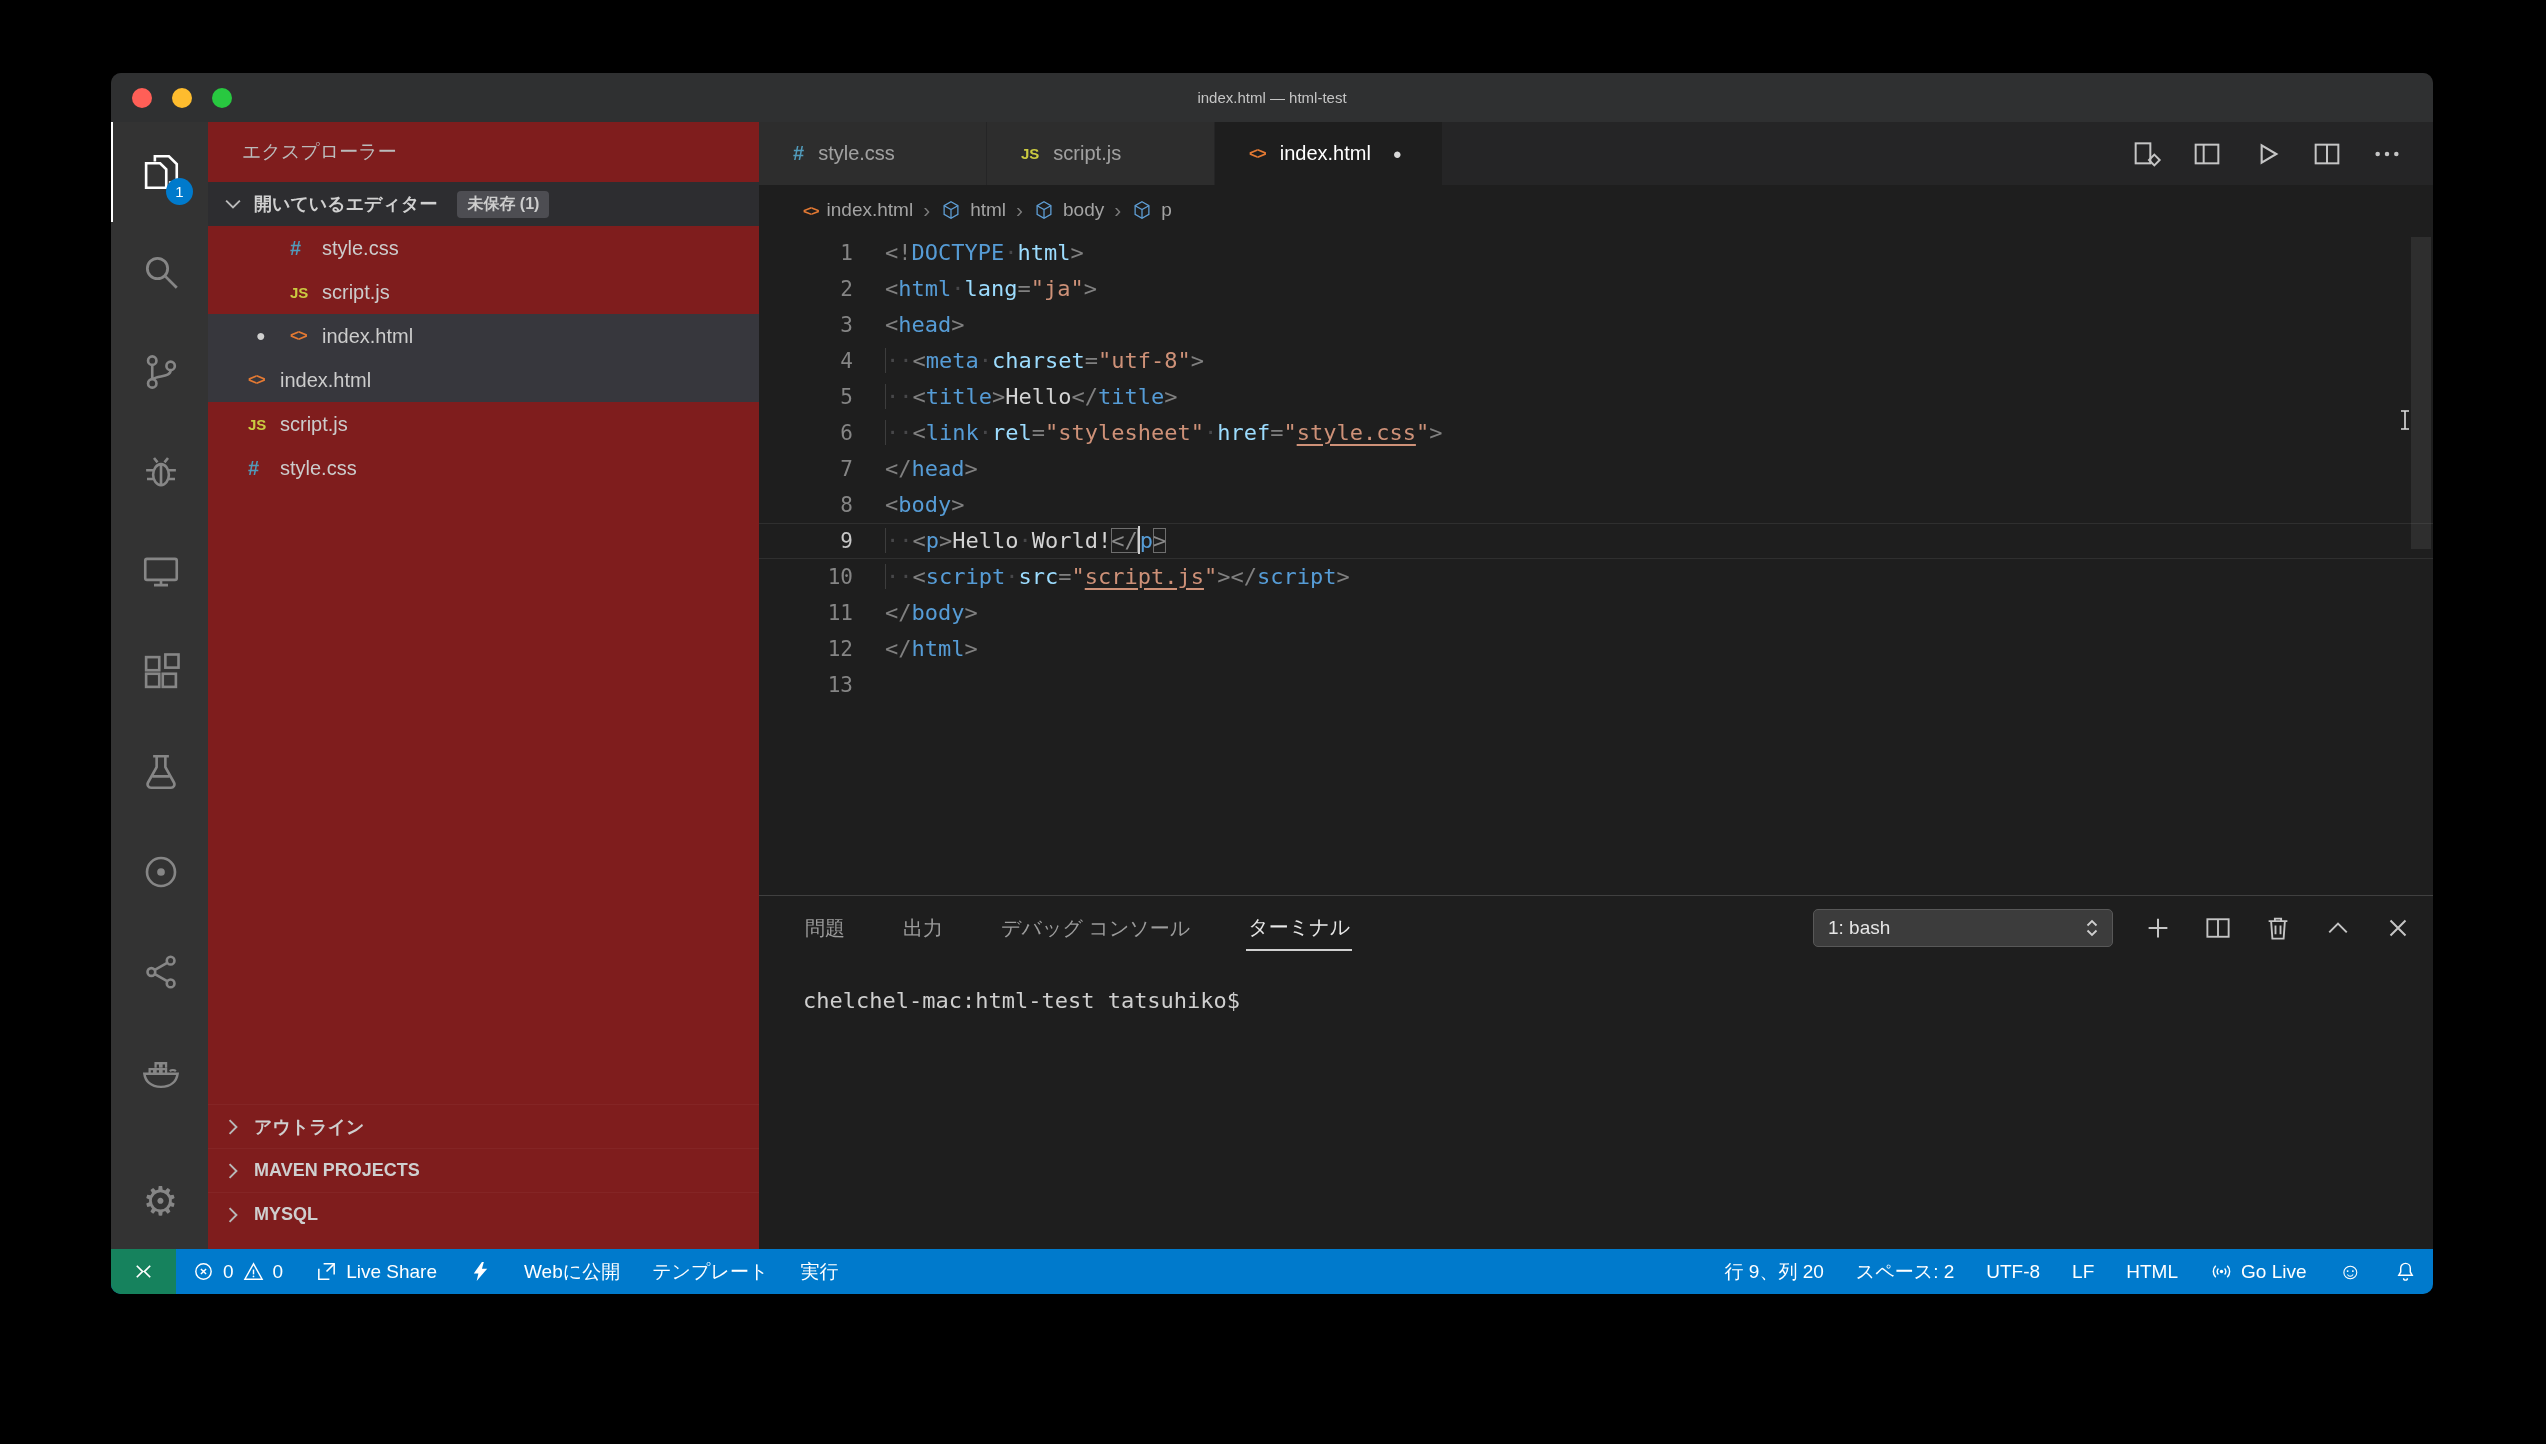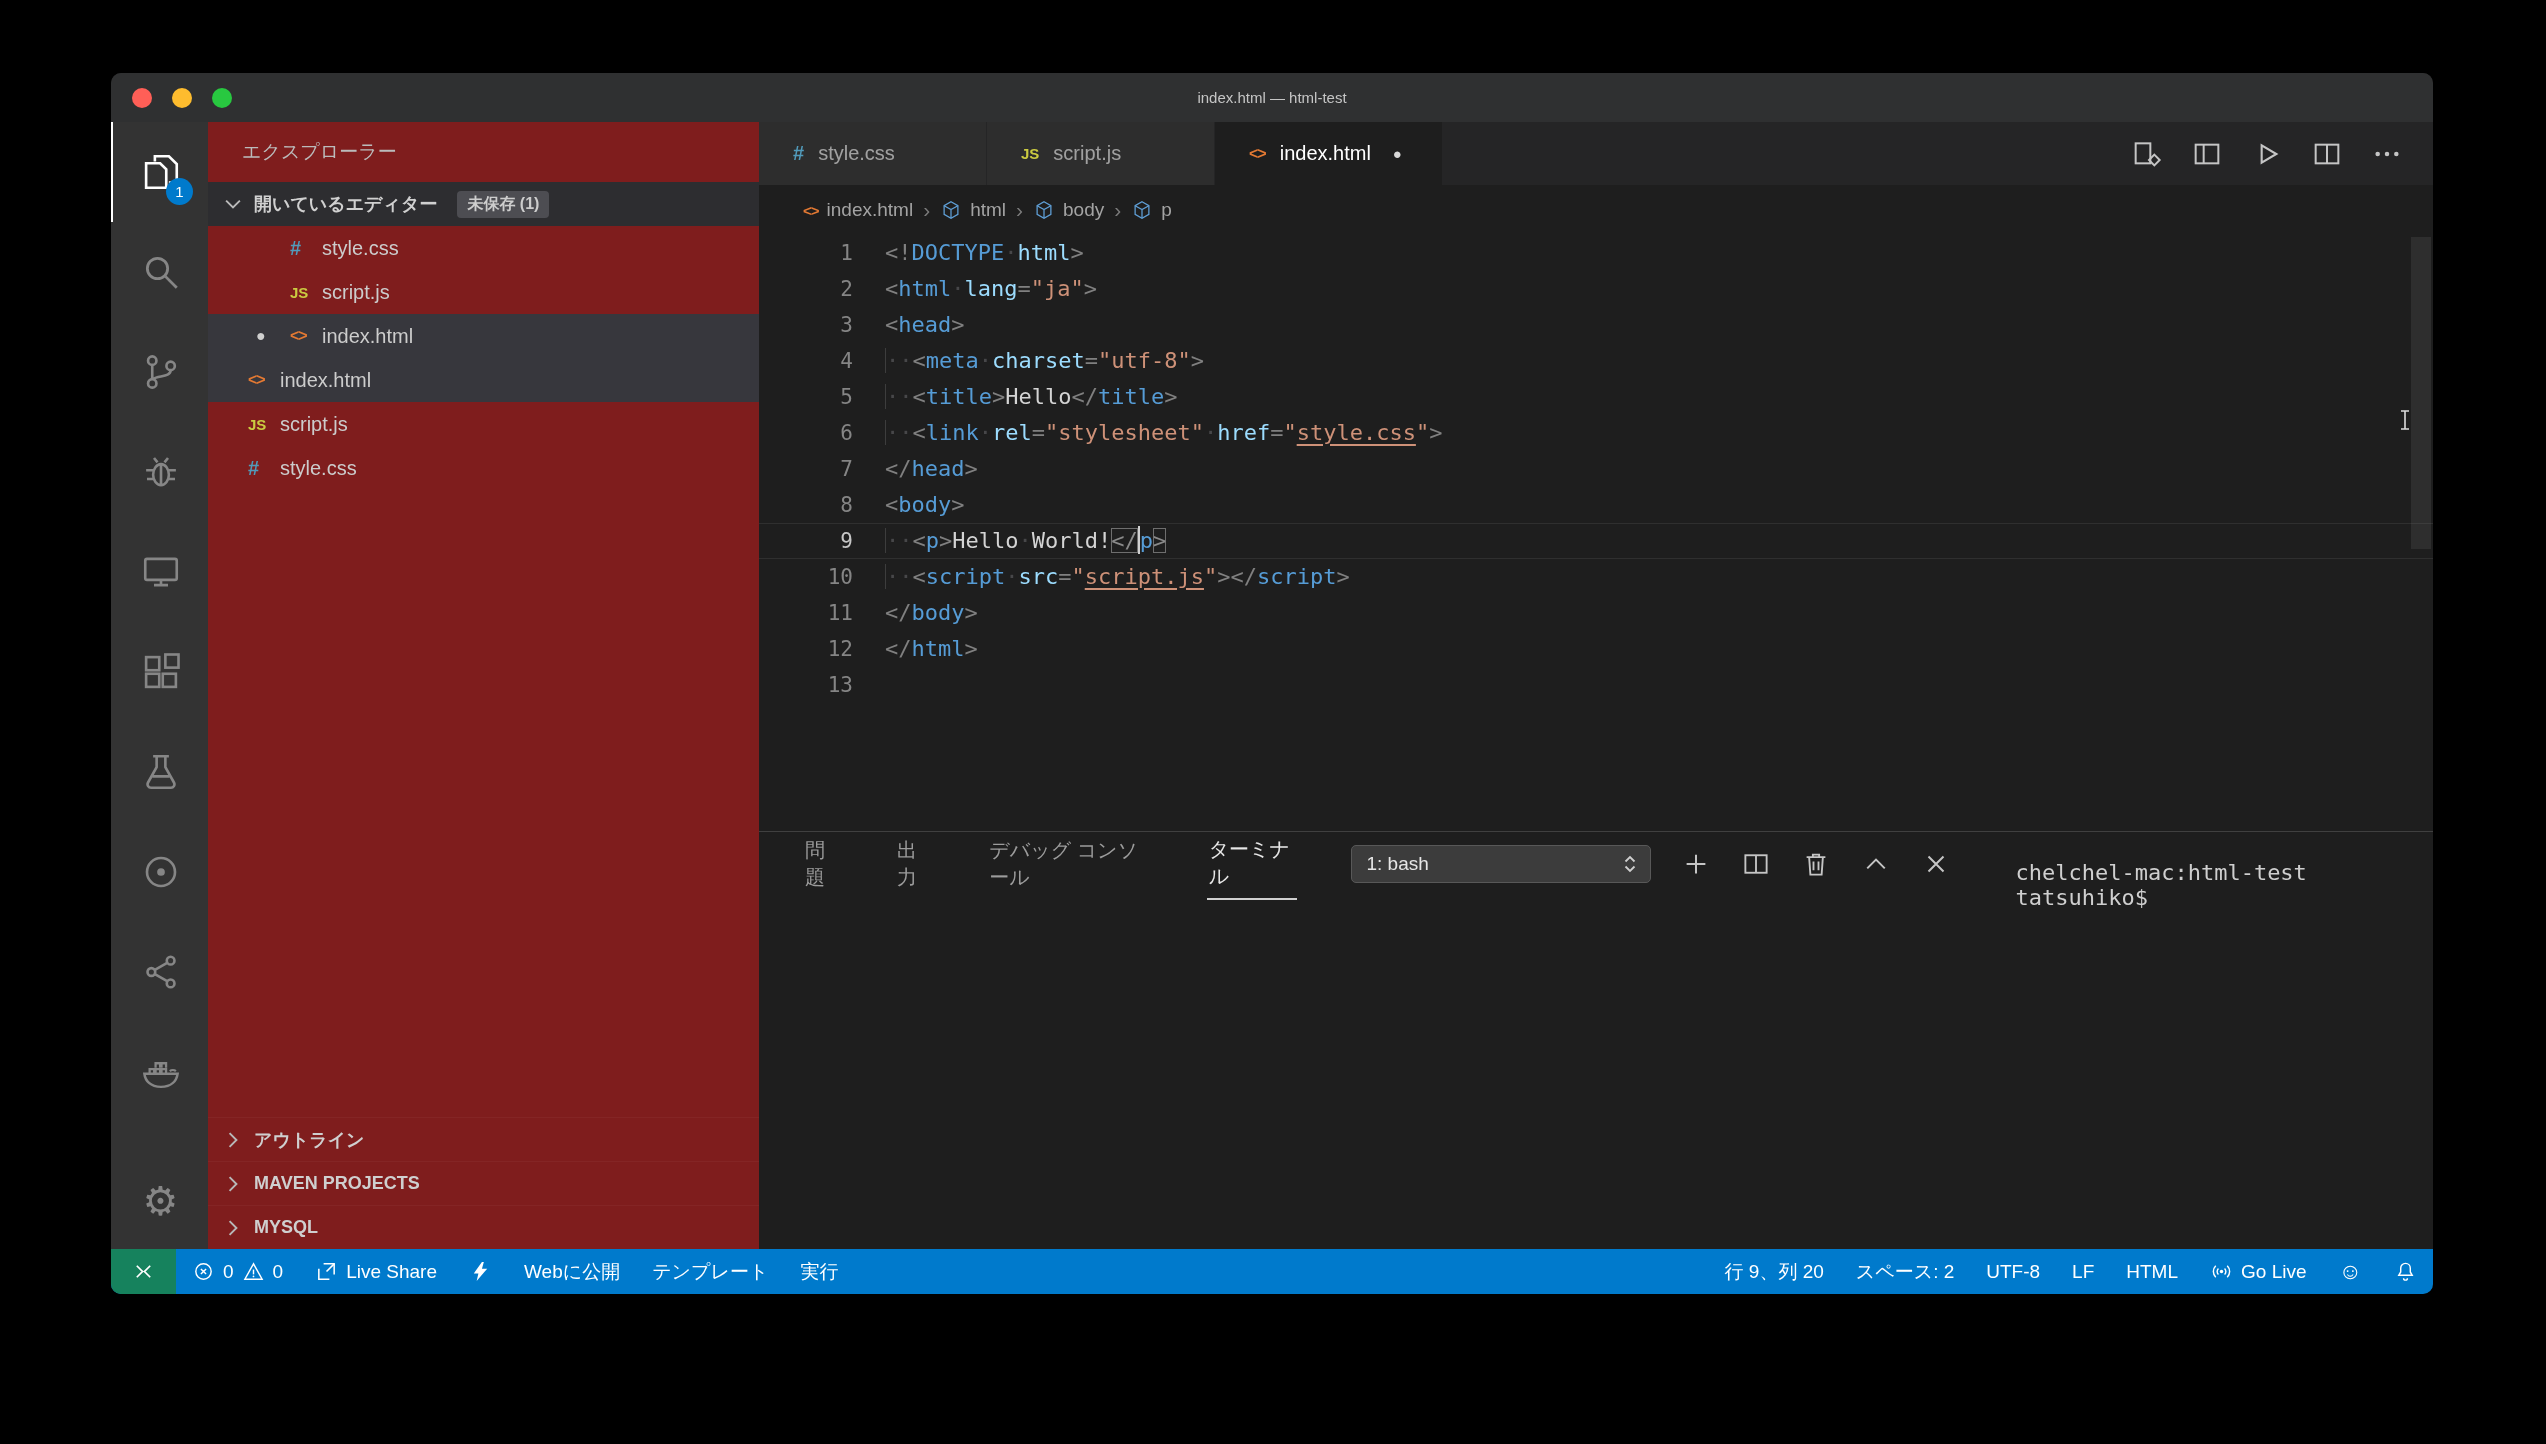--- a/index.html
+++ b/index.html
@@ -44,21 +44,21 @@
   .chev { width: 22px; height: 22px; color: #b8b8b8; flex: 0 0 auto; }
   .sb-row { height: 44px; display: flex; align-items: center; font-size: 20px; color: #cccccc; }
   .sb-row.selected { background: #37373d; }
   .sb-row.oe { padding-left: 48px; }
   .sb-row.file { padding-left: 40px; }
   .dot-slot { width: 34px; font-size: 16px; color: #cfcfcf; }
   .fi { width: 32px; font-weight: 700; flex: 0 0 auto; }
   .fi-css { color: #519aba; font-size: 20px; }
   .fi-js { color: #cbcb41; font-size: 15px; }
   .fi-html { color: #e37933; font-size: 16px; letter-spacing: -1px; }
-  .sb-bottom { position: absolute; left: 0; right: 0; bottom: 0; }
+  .sb-bottom { position: absolute; left: 0; right: 0; bottom: 13px; }
   .sb-bottom-row { height: 44px; display: flex; align-items: center; gap: 10px; padding-left: 14px;
                    font-weight: 700; font-size: 18px; color: #cfcfcf;
                    border-top: 1px solid rgba(255,255,255,.04); }
 
   
   .editor-col { flex: 1; display: flex; flex-direction: column; min-width: 0; background: #1e1e1e; }
   .tabbar { height: 63px; background: #252526; display: flex; }
   .tab { display: flex; align-items: center; gap: 14px; padding: 0 34px; min-width: 228px;
          background: #2d2d2d; color: rgba(255,255,255,.55); font-size: 20px;
          border-right: 1px solid #252526; }
@@ -92,22 +92,22 @@
   .tk-brk { color: #8a8a8a; box-shadow: inset 0 0 0 1px #6e6e6e; }
   .tk-cur { display: inline-block; width: 0; border-left: 2px solid #d0d0d0; height: 28px; vertical-align: -6px; }
   .code-line.current { box-shadow: inset 0 1px 0 #2f2f2f, inset 0 -1px 0 #2f2f2f; }
   .code-line.current .line-number { color: #c6c6c6; }
   .scrollbar { position: absolute; top: 0; right: 0; width: 24px; bottom: 0; }
   .scroll-thumb { position: absolute; left: 2px; top: 2px; width: 20px; height: 312px;
                   background: rgba(121,121,121,.18); }
   .ibeam { position: absolute; right: 16px; top: 168px; width: 24px; height: 34px; color: #dcdcdc; }
 
   
-  .panel { height: 418px; border-top: 1px solid rgba(128,128,128,.35);
-           display: flex; flex-direction: row; background: #1e1e1e; }
+  .panel { height: 354px; border-top: 1px solid rgba(128,128,128,.35);
+           display: flex; flex-direction: column; background: #1e1e1e; }
   .panel-header { height: 64px; display: flex; align-items: center; padding-left: 44px; }
   .p-tab { font-size: 20px; color: #9c9c9c; margin-right: 54px; padding: 8px 2px; }
   .p-tab.active { color: #e7e7e7; border-bottom: 2px solid #d0d0d0; }
   .panel-right { margin-left: auto; display: flex; align-items: center; gap: 30px; padding-right: 20px; }
   .shell-select { display: flex; align-items: center; justify-content: space-between; width: 300px;
                   height: 38px; background: #3c3c3c; border: 1px solid #585858; border-radius: 5px;
                   padding: 0 8px 0 14px; font-size: 19px; color: #e6e6e6; }
   .ud-ico { width: 24px; height: 24px; color: #cfcfcf; }
   .pa-ico { width: 30px; height: 30px; color: #c5c5c5; }
   .terminal { padding: 28px 0 0 44px; font-family: "DejaVu Sans Mono", monospace;

